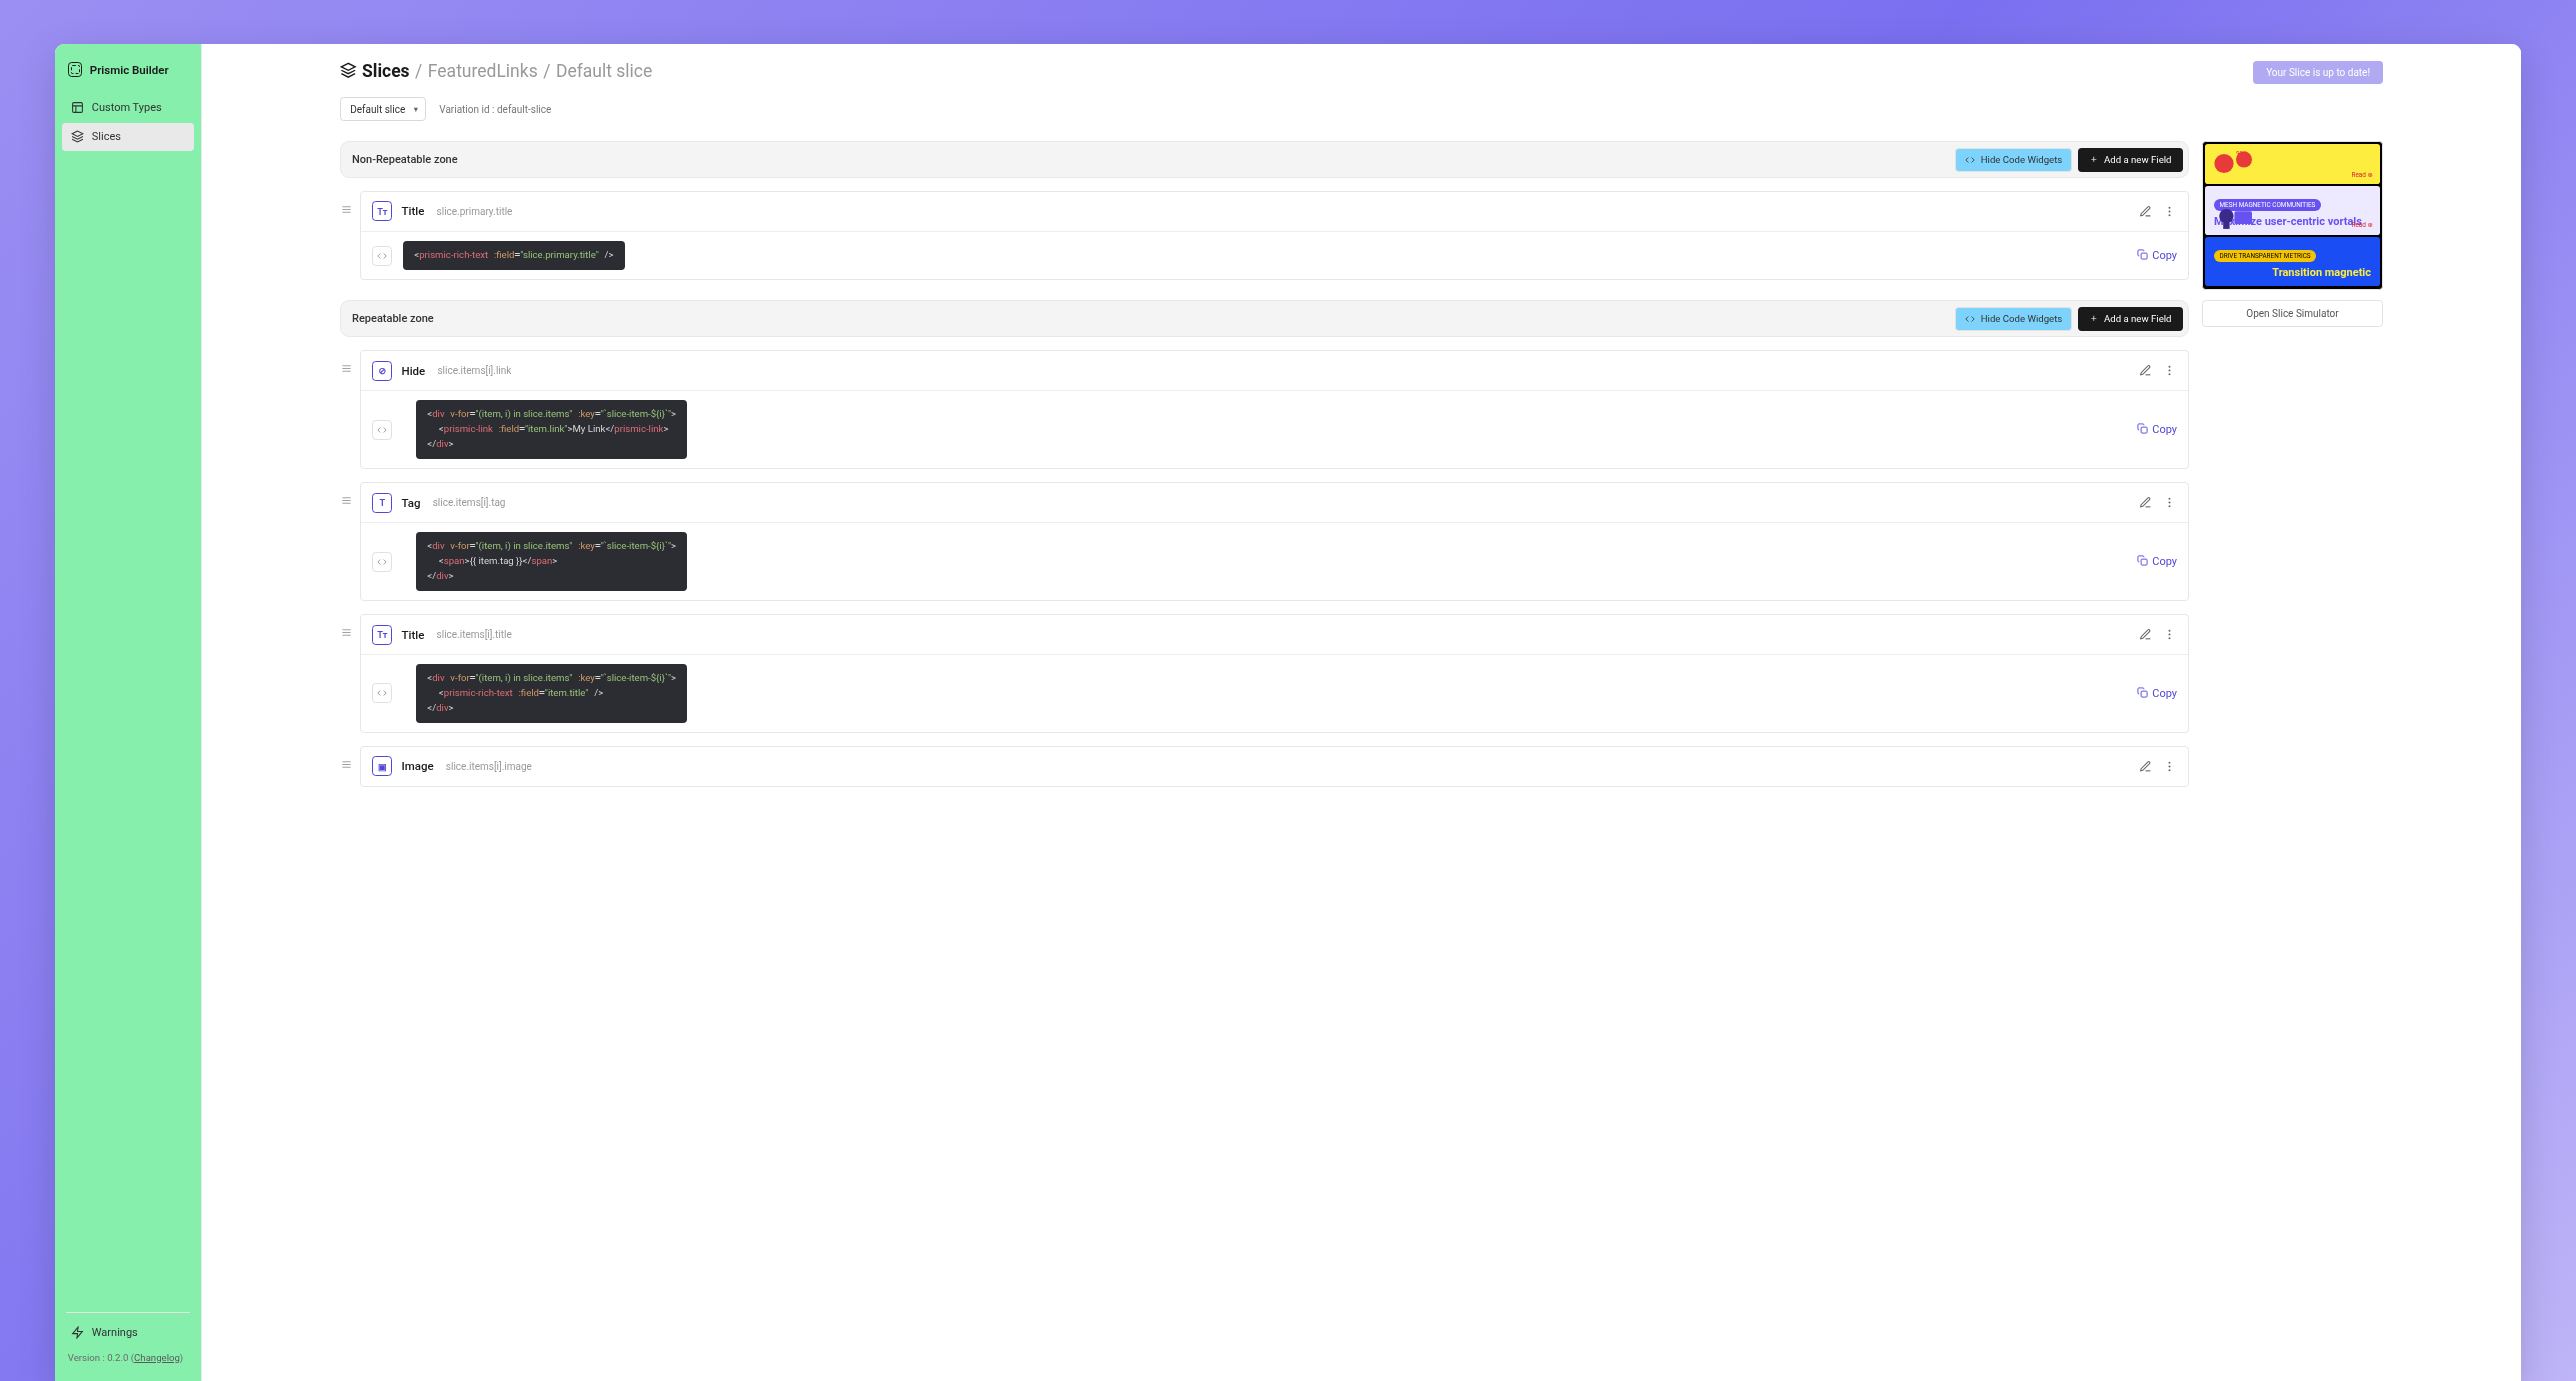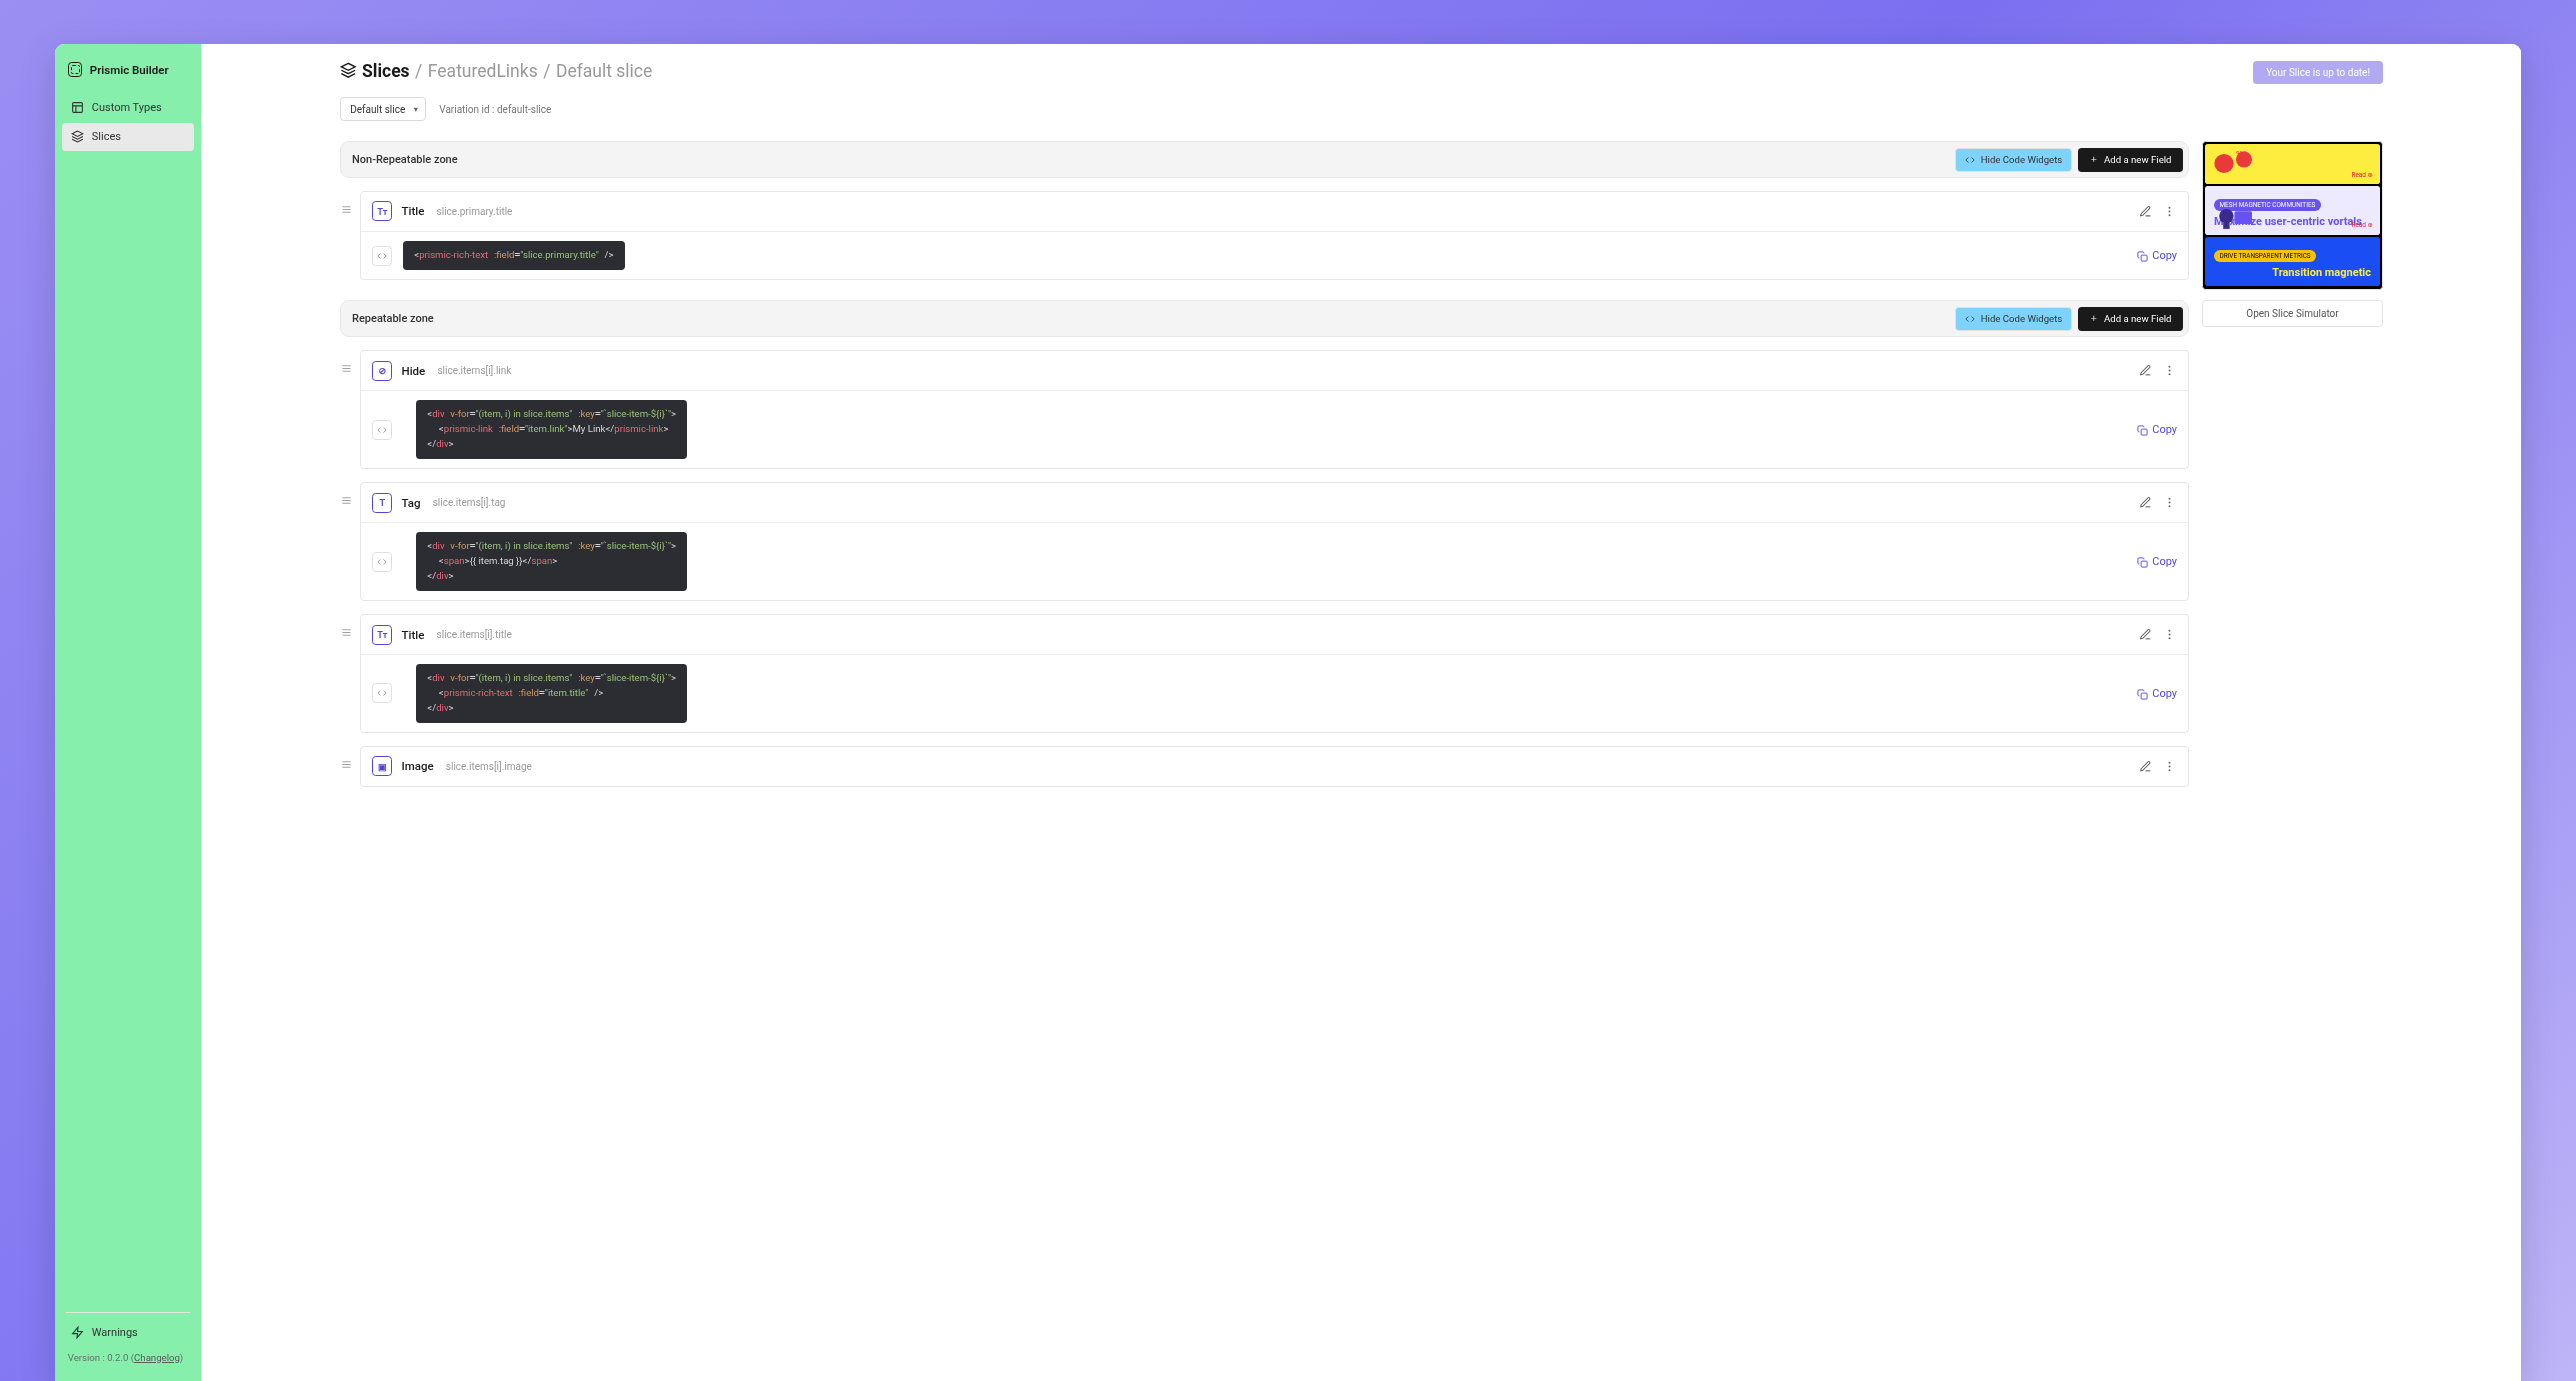--- a/index.html
+++ b/index.html
@@ -160,21 +160,21 @@
 }
 .code-block {
   background:#2b2d33; color:#d6d6d6; font-family: "SFMono-Regular", Consolas, monospace;
   font-size:9.6px; padding:7.3px 11px; border-radius:3.7px; line-height:1.55;
   white-space:pre; overflow-x:auto;
 }
 .code-block .t-tag { color:#e06c75; }
 .code-block .t-attr { color:#d19a66; }
 .code-block .t-str { color:#98c379; }
 .code-block .t-txt { color:#d6d6d6; }
-.copy-link { margin-left:auto; color:#5147d6; font-size:11px; display:inline-flex; align-items:flex-end; gap:4.6px; cursor:pointer; }
+.copy-link { margin-left:auto; color:#5147d6; font-size:11px; display:inline-flex; align-items:flex-start; gap:4.6px; cursor:pointer; }
 
 .preview-box {
   width:100%; border:0.9px solid #e5e5e5; border-radius:3.7px; overflow:hidden;
   background:#000;
 }
 .preview-inner { padding:1.8px; }
 .pv-card { border-radius:2.8px; padding:7.3px 9.2px; margin-bottom:1.8px; position:relative; min-height:40px; }
 .pv-yellow { background:#fced3e; }
 .pv-light { background:#ede9ff; }
 .pv-blue { background:#1b4df5; }

